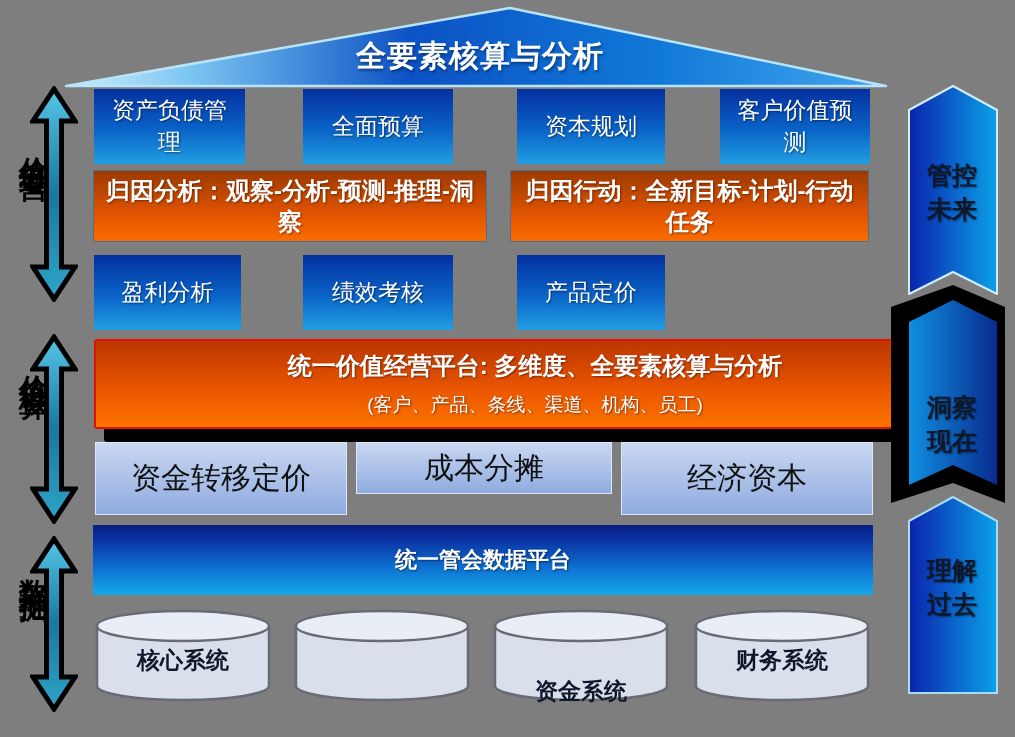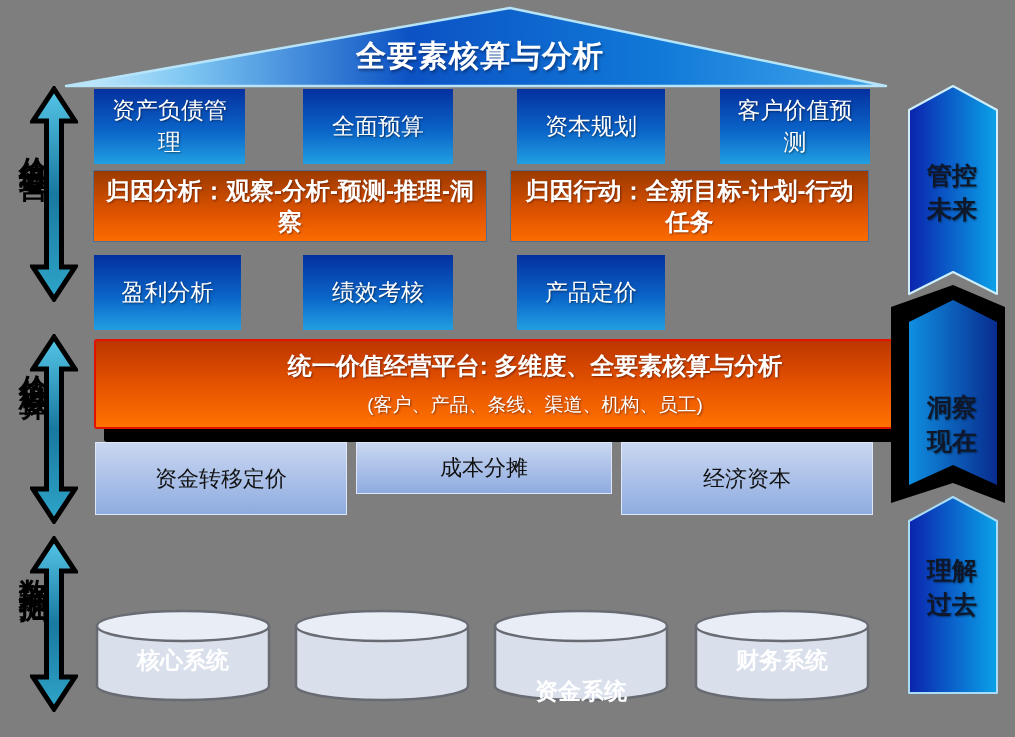--- a/index.html
+++ b/index.html
@@ -11,41 +11,41 @@
   .roof-title{left:295px;top:34px;width:370px;height:44px;color:#fff;font-size:30px;font-weight:bold;
     text-shadow:1px 2px 3px rgba(0,20,60,.55);letter-spacing:1px;}
 
   .bluebox{background:linear-gradient(to bottom,#04309f 0%,#0a64c8 55%,#219fe2 100%);
     color:#fff;font-size:23px;line-height:1.35;padding:2px 10px;
     text-shadow:1px 1px 2px rgba(0,0,0,.5);}
   .orangebox{background:linear-gradient(to bottom,#9c3a00 0%,#e05400 62%,#fb6c00 100%);
     border:1px solid #4d6f92;color:#fff;font-size:24px;font-weight:bold;line-height:1.3;
     padding:14px 12px;text-shadow:1px 1px 2px rgba(60,10,0,.55);}
   .lightbox{background:linear-gradient(to bottom,#c9d7f1 0%,#a9bfe8 55%,#8fabdf 100%);
-    border:1px solid #dde7f8;color:#111;font-size:22px;padding:2px 8px;}
+    border:1px solid #dde7f8;color:#111;font-size:30px;padding:2px 8px;}
 
   .platform{left:94px;top:339px;width:882px;height:90px;
     background:linear-gradient(to bottom,#bd3600 0%,#e85500 55%,#ff7300 100%);
     border:2px solid #e01300;border-radius:3px;box-shadow:10px 13px 0 0 #000;
     display:flex;flex-direction:column;align-items:center;justify-content:center;color:#fff;
     text-shadow:1px 1px 2px rgba(60,10,0,.6);gap:12px;}
   .platform .t1{font-size:24px;font-weight:bold;line-height:1.3;}
   .platform .t2{font-size:19px;line-height:1.3;}
 
   .banner{left:93px;top:525px;width:780px;height:70px;
     background:linear-gradient(to bottom,#071f80 0%,#0a2f9f 18%,#0d6fd0 60%,#16a9ea 100%);
     color:#fff;font-size:22px;font-weight:bold;text-shadow:1px 1px 2px rgba(0,0,0,.5);}
 
   .vlabel{writing-mode:vertical-rl;text-orientation:upright;font-weight:bold;color:#000;
     font-size:29px;letter-spacing:5px;line-height:1;left:12px;width:36px;text-align:center;}
 
   .chev-label{width:64px;color:#0f172a;font-size:25px;font-weight:bold;line-height:1.35;
     text-shadow:1px 1px 2px rgba(0,0,0,.45);}
 
-  .cyl-label{width:178px;color:#ffffff;font-size:23px;font-weight:bold;}
+  .cyl-label{width:178px;color:#0f172a;font-size:23px;font-weight:bold;}
 </style>
 </head>
 <body>
 
 <div id="canvas">
 
   <svg class="abs" style="left:58px;top:2px;" width="834" height="88" viewBox="0 0 834 88">
     <defs>
       <linearGradient id="roofGrad" x1="0" y1="0" x2="1" y2="0">
         <stop offset="0" stop-color="#cfeefd"></stop>
@@ -94,20 +94,21 @@
 
   <div class="abs platform">
     <div class="t1">统一价值经营平台: 多维度、全要素核算与分析</div>
     <div class="t2">(客户、产品、条线、渠道、机构、员工)</div>
   </div>
 
   <div class="abs flexc lightbox" style="left:95px;top:442px;width:252px;height:73px;">资金转移定价</div>
   <div class="abs flexc lightbox" style="left:356px;top:442px;width:256px;height:52px;">成本分摊</div>
   <div class="abs flexc lightbox" style="left:621px;top:442px;width:252px;height:73px;">经济资本</div>
 
+  <div class="abs flexc banner">统一管会数据平台</div>
 
   <svg class="abs" style="left:94px;top:608px;" width="178" height="96" viewBox="0 0 178 96">
     <defs></defs>
     <path d="M3,18 L3,78 A86,14 0 0 0 175,78 L175,18" fill="#d9dfeb" stroke="#686b72" stroke-width="2.5"></path>
     <ellipse cx="89" cy="18" rx="86" ry="15" fill="#e9edf5" stroke="#686b72" stroke-width="2.5"></ellipse>
   </svg>
   <svg class="abs" style="left:293px;top:608px;" width="178" height="96" viewBox="0 0 178 96">
     <path d="M3,18 L3,78 A86,14 0 0 0 175,78 L175,18" fill="#d9dfeb" stroke="#686b72" stroke-width="2.5"></path>
     <ellipse cx="89" cy="18" rx="86" ry="15" fill="#e9edf5" stroke="#686b72" stroke-width="2.5"></ellipse>
   </svg>

